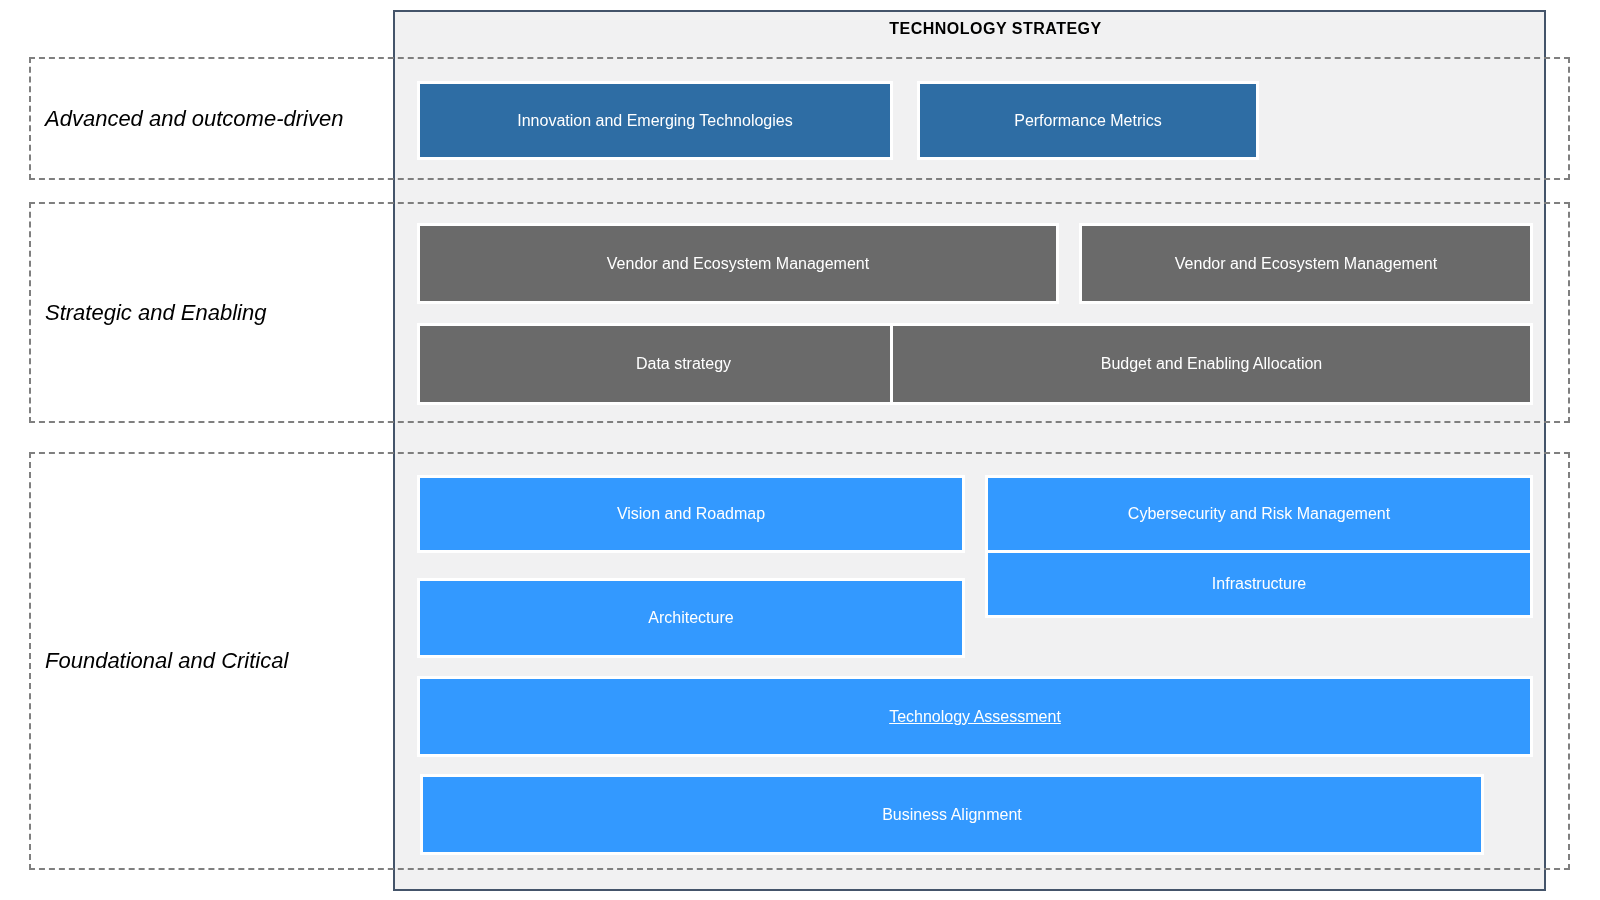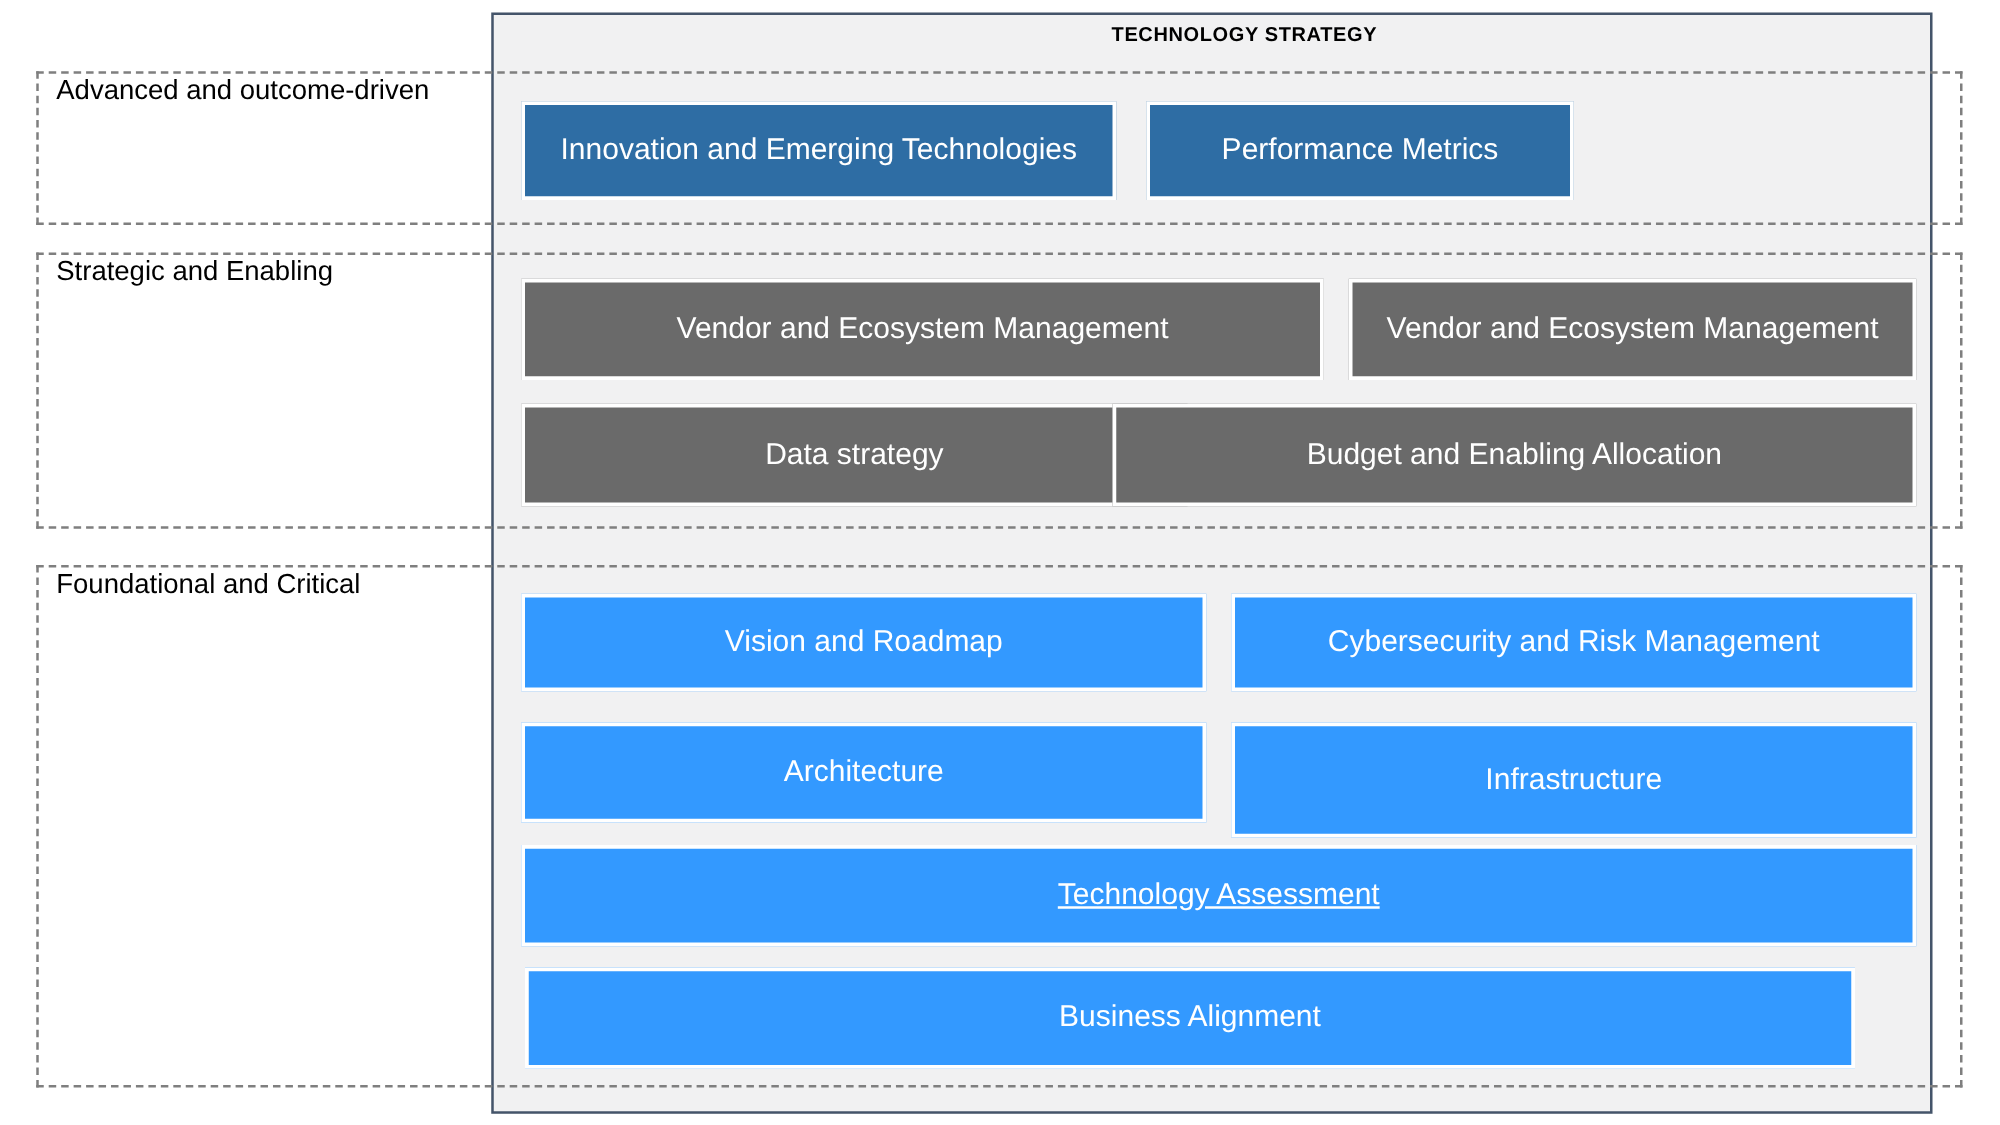--- a/index.html
+++ b/index.html
@@ -43,36 +43,37 @@
     margin-left: 26px;
   }
   .tierbox {
     position: absolute;
     left: 29px;
     width: 1541px;
     border: 2px dashed var(--dashed-border);
     z-index: 5;
     pointer-events: none;
     display: flex;
-    align-items: flex-start;
+    align-items: center;
+    font-style: italic;
   }
   .tier-adv  { top: 57px;  height: 123px; }
   .tier-str  { top: 202px; height: 221px; }
   .tier-fnd  { top: 452px; height: 418px; }
   .tier-label {
     padding-left: 14px;
     font-size: 22px;
     color: var(--label-text);
     white-space: nowrap;
   }
   .cbox {
     position: absolute;
     border: 3px solid #FFFFFF;
     color: var(--box-text);
-    font-size: 24px;
+    font-size: 16px;
     display: flex;
     align-items: center;
     justify-content: center;
     text-align: center;
     z-index: 2;
     line-height: 1.2;
   }
   .c-adv { background: var(--advanced-box); }
   .c-str { background: var(--strategic-box); }
   .c-fnd { background: var(--foundational-box); }
@@ -99,17 +100,17 @@
   <div class="cbox c-adv" style="left:917px; top:81px; width:342px; height:79px;">Performance Metrics</div>
 
   <div class="cbox c-str" style="left:417px; top:223px; width:642px; height:81px;">Vendor and Ecosystem Management</div>
   <div class="cbox c-str" style="left:1079px; top:223px; width:454px; height:81px;">Vendor and Ecosystem Management</div>
   <div class="cbox c-str" style="left:417px; top:323px; width:533px; height:82px;">Data strategy</div>
   <div class="cbox c-str" style="left:890px; top:323px; width:643px; height:82px;">Budget and Enabling Allocation</div>
 
   <div class="cbox c-fnd" style="left:417px; top:475px; width:548px; height:78px;">Vision and Roadmap</div>
   <div class="cbox c-fnd" style="left:985px; top:475px; width:548px; height:78px;">Cybersecurity and Risk Management</div>
   <div class="cbox c-fnd" style="left:417px; top:578px; width:548px; height:80px;">Architecture</div>
-  <div class="cbox c-fnd" style="left:985px; top:578px; width:548px; height:92px;">Infrastructure</div>
+  <div class="cbox c-fnd" style="left:985px; top:550px; width:548px; height:68px;">Infrastructure</div>
   <div class="cbox c-fnd" style="left:417px; top:676px; width:1116px; height:81px;text-decoration:underline;">Technology Assessment</div>
   <div class="cbox c-fnd" style="left:420px; top:774px; width:1064px; height:81px;">Business Alignment</div>
 
 </div>
 
 </body></html>

